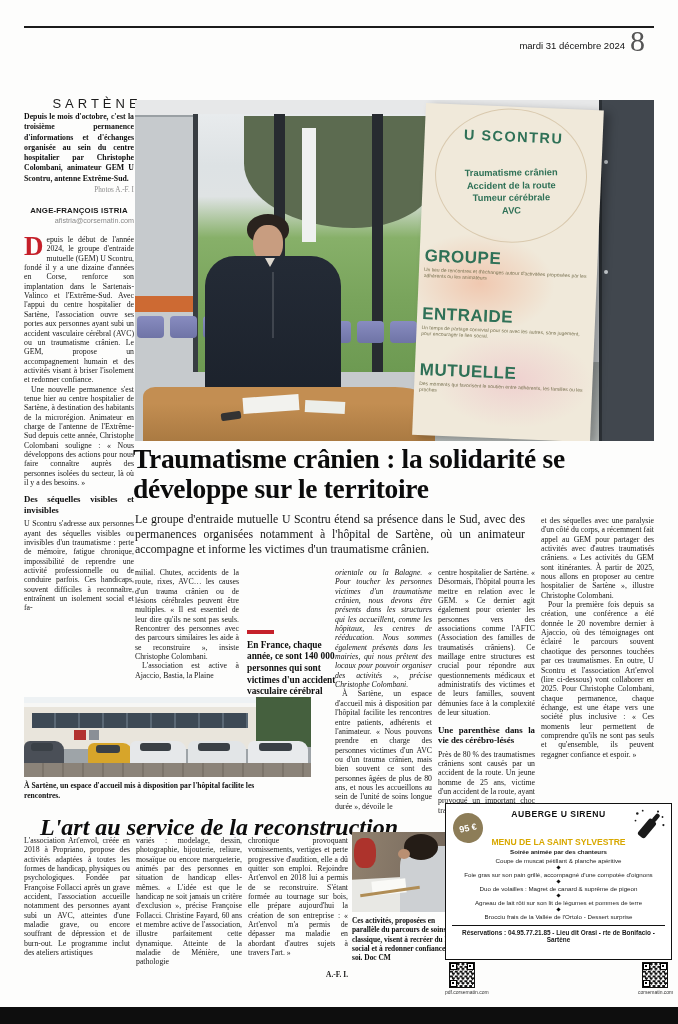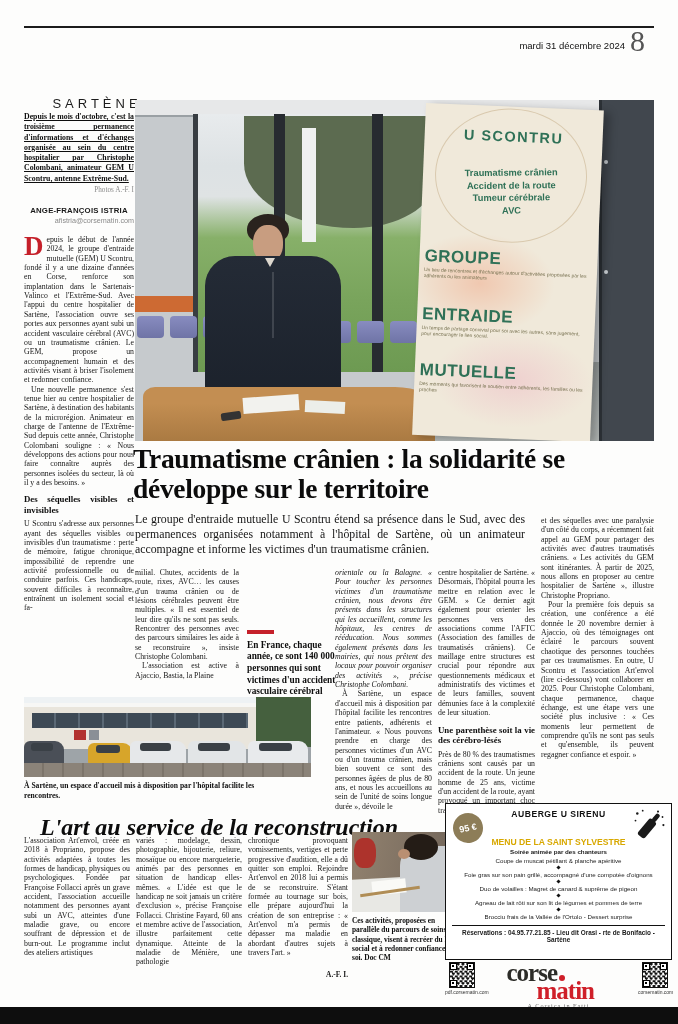--- a/index.html
+++ b/index.html
@@ -12,21 +12,21 @@
 
   
   .rule-top{left:24px;top:26px;width:630px;height:2px;background:#1c1c1c;}
   .logo{left:26px;top:28px;font-size:54px;line-height:56px;font-weight:bold;color:#c5202a;letter-spacing:-1px;}
   .section-name{left:26px;top:96px;width:142px;text-align:center;font-size:13px;letter-spacing:4px;color:#1d1d1d;}
   .pub-date{left:400px;top:40px;width:225px;text-align:right;font-size:9.5px;color:#111;}
   .page-num{left:630px;top:24px;font-size:30px;color:#555;}
 
   
   .rail{left:24px;top:112px;width:110px;height:586px;overflow:hidden;}
-  .rail-intro{font-weight:bold;font-size:7.8px;line-height:10.3px;text-align:justify;color:#0e0e0e;text-decoration:underline;}
+  .rail-intro{font-weight:bold;font-size:7.8px;line-height:10.3px;text-align:justify;color:#0e0e0e;}
   .rail-credit{font-size:7.2px;color:#8a8a8a;text-align:right;margin-top:2px;}
   .rail-byline{margin-top:12px;text-align:center;font-size:7.8px;font-weight:bold;letter-spacing:.2px;}
   .rail-mail{text-align:right;font-size:7.2px;color:#8a8a8a;margin-top:1px;}
   .body-txt{font-size:7.8px;line-height:9.35px;text-align:justify;color:#161616;}
   .body-txt p{margin:0;}
   .body-txt p + p{text-indent:7px;}
   .rail-article{margin-top:10px;}
   .dropcap{float:left;font-size:27px;line-height:23px;font-weight:bold;color:#c5202a;padding-right:3px;}
   .subhead{font-size:8.8px;line-height:10.5px;font-weight:bold;color:#0d0d0d;margin:7px 0 4px 0;}
 
@@ -234,26 +234,26 @@
     <div class="pq-txt">En France, chaque année, ce sont 140 000 personnes qui sont victimes d'un accident vasculaire cérébral</div>
   </div>
 
   <div class="abs colC body-txt">
     <p class="it">orientale ou la Balagne. « Pour toucher les personnes victimes d'un traumatisme crânien, nous devons être présents dans les structures qui les accueillent, comme les hôpitaux, les centres de rééducation. Nous sommes également présents dans les mairies, qui nous prêtent des locaux pour pouvoir organiser des activités », précise Christophe Colombani.</p>
     <p>À Sartène, un espace d'accueil mis à disposition par l'hôpital facilite les rencontres entre patients, adhérents et l'animateur. « Nous pouvons prendre en charge des personnes victimes d'un AVC ou d'un trauma crânien, mais bien souvent ce sont des personnes âgées de plus de 80 ans, et nous les accueillons au sein de l'unité de soins longue durée », dévoile le</p>
   </div>
 
   <div class="abs colD body-txt">
     <p>centre hospitalier de Sartène. « Désormais, l'hôpital pourra les mettre en relation avec le GEM. » Ce dernier agit également pour orienter les personnes vers des associations comme l'AFTC (Association des familles de traumatisés crâniens). Ce maillage entre structures est crucial pour répondre aux questionnements médicaux et administratifs des victimes et de leurs familles, souvent démunies face à la complexité de leur situation.</p>
-    <div class="subhead">Une parenthèse soit la vie des cérébro-lésés</div>
+    <div class="subhead">Une parenthèse dans la vie des cérébro-lésés</div>
     <p style="text-indent:0;">Près de 80 % des traumatismes crâniens sont causés par un accident de la route. Un jeune homme de 25 ans, victime d'un accident de la route, ayant provoqué un important choc traumatique</p>
   </div>
 
   <div class="abs colE body-txt">
-    <p>et des séquelles avec une paralysie d'un côté du corps, a récemment fait appel au GEM pour partager des activités avec d'autres traumatisés crâniens. « Les activités du GEM sont itinérantes. À partir de 2025, nous allons en proposer au centre hospitalier de Sartène », illustre Christophe Propriano.</p>
+    <p>et des séquelles avec une paralysie d'un côté du corps, a récemment fait appel au GEM pour partager des activités avec d'autres traumatisés crâniens. « Les activités du GEM sont itinérantes. À partir de 2025, nous allons en proposer au centre hospitalier de Sartène », illustre Christophe Colombani.</p>
     <p>Pour la première fois depuis sa création, une conférence a été donnée le 20 novembre dernier à Ajaccio, où des témoignages ont éclairé le parcours souvent chaotique des personnes touchées par ces traumatismes. En outre, U Scontru et l'association Art'envol (lire ci-dessous) vont collaborer en 2025. Pour Christophe Colombani, chaque permanence, chaque échange, est une étape vers une société plus inclusive : « Ces moments leur permettent de comprendre qu'ils ne sont pas seuls et qu'ensemble, ils peuvent regagner confiance et espoir. »</p>
   </div>
 
   <div class="abs photo2">
     <div class="abs pk-sky"></div>
     <div class="abs pk-build"></div>
     <div class="abs pk-winband"></div>
     <div class="abs pk-sign1"></div>
     <div class="abs pk-sign2"></div>
     <div class="abs pk-trees"></div>
@@ -334,25 +334,20 @@
           </span>
         <span class="qr-eye" style="right:0;top:0;">
             <i></i>
           </span>
         <span class="qr-eye" style="left:0;bottom:0;">
             <i></i>
           </span>
       </div>
       <div class="qr-label">pdf.corsematin.com</div>
     </div>
-    <div class="cm-logo">
-      <div class="cm-corse"><span>corse</span><span class="cm-dot"></span></div>
-      <div class="cm-matin">matin</div>
-      <div class="cm-tag">A Corsica in Fatti</div>
-    </div>
     <div class="qr-wrap">
       <div class="qr">
         <span class="qr-eye" style="left:0;top:0;">
             <i></i>
           </span>
         <span class="qr-eye" style="right:0;top:0;">
             <i></i>
           </span>
         <span class="qr-eye" style="left:0;bottom:0;">
             <i></i>

